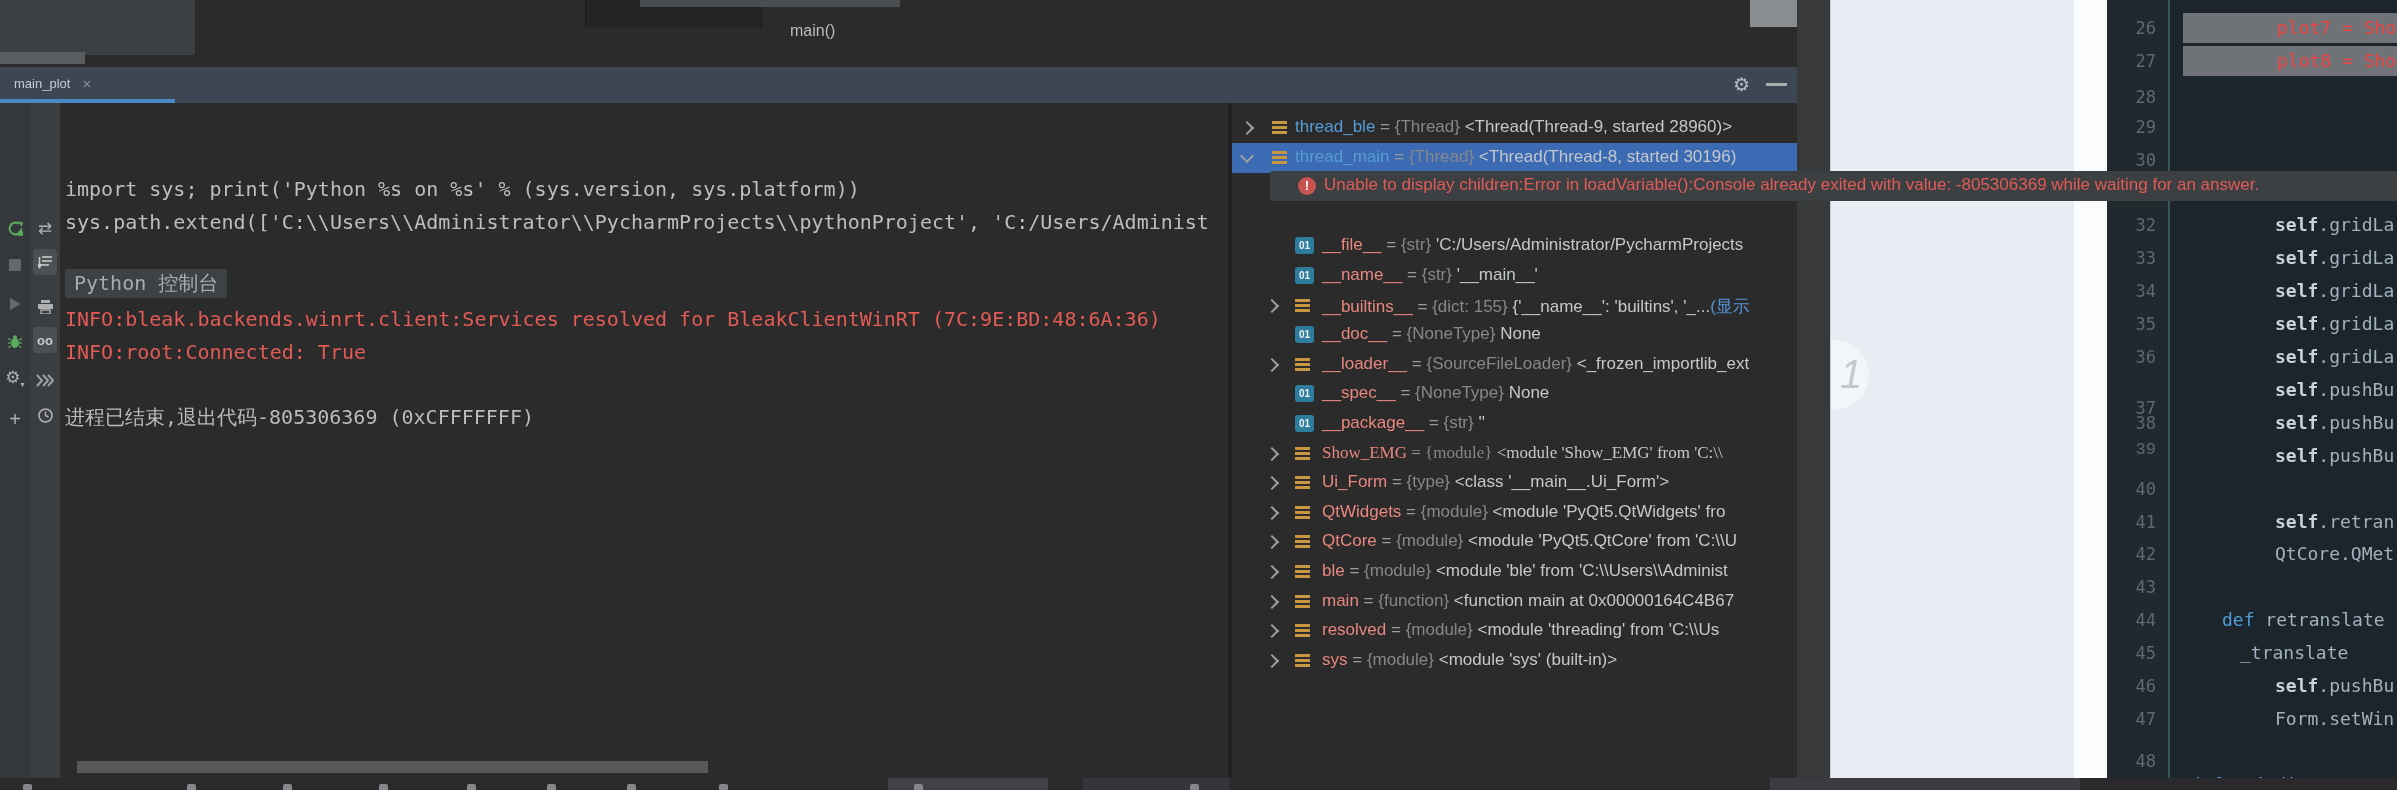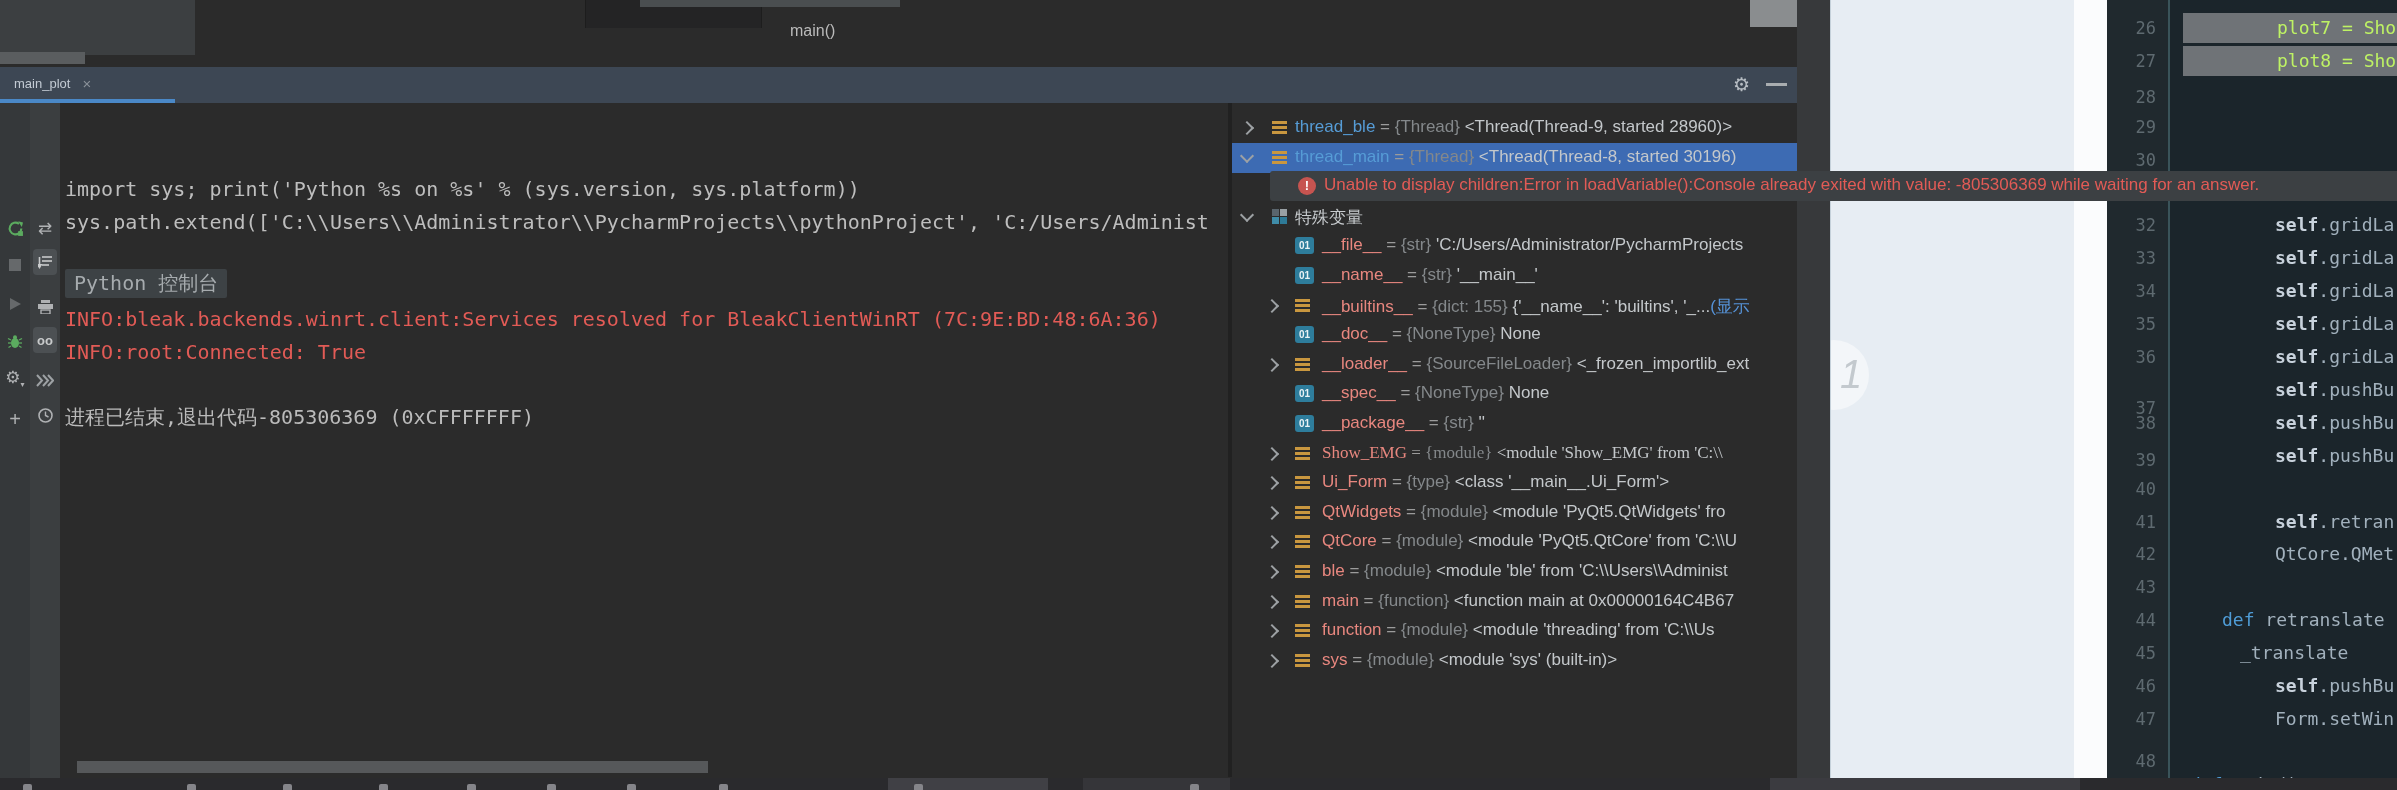--- a/index.html
+++ b/index.html
@@ -85,21 +85,21 @@
   
   .editor{left:2107px;top:0;width:290px;height:778px;background:#1B252B;overflow:hidden;}
   .gutter{position:absolute;left:0;top:0;width:61px;height:100%;background:#20292E;}
   .gut-sep{position:absolute;left:61px;top:0;width:2px;height:100%;background:#3A545A;}
   .lnum{position:absolute;right:12px;color:#5E6A70;font-family:"DejaVu Sans Mono",monospace;
         font-size:17px;line-height:22px;}
   .codeline{position:absolute;white-space:pre;font-family:"DejaVu Sans Mono",monospace;
             font-size:18px;line-height:22px;color:#A2B1BD;}
   .seg-self{color:#C8D2DC;font-weight:bold;}
   .seg-kw{color:#4F9CD6;}
-  .seg-sel{color:#bef264;}
+  .seg-sel{color:#ef4444;}
   .selbox{position:absolute;left:76px;right:0;height:30px;background:#6F7377;}
 
   
   .taskbar{left:0;top:778px;width:2397px;height:12px;background:#2A2A2D;}
   .tb-seg{position:absolute;top:0;height:12px;}
   .tb-nub{position:absolute;top:6px;width:9px;height:6px;background:#85858A;border-radius:2px 2px 0 0;}
 </style>
 </head>
 <body>
 
@@ -239,30 +239,20 @@
       <div class="vrow" style="top: 10px;">
         <span class="chev r" style="left: 10px;"></span>
         <span class="ic-list" style="left: 40px;"></span>
         <span class="vtxt" style="left: 63px;"><span class="vname blue">thread_ble</span><span class="veq"> = </span><span class="vtype">{Thread} </span><span class="vval">&lt;Thread(Thread-9, started 28960)&gt;</span></span>
       </div>
       <div class="vrow selected" style="top: 39.6px;">
         <span class="chev d" style="left: 10px;"></span>
         <span class="ic-list" style="left: 40px;"></span>
         <span class="vtxt" style="left: 63px;"><span class="vname blue">thread_main</span><span class="veq"> = </span><span class="vtype">{Thread} </span><span class="vval">&lt;Thread(Thread-8, started 30196)</span></span>
       </div>
-      <div class="vrow" style="top: 98.8px;">
-        <span class="chev d" style="left: 10px;"></span>
-        <span class="ic-grid" style="left: 40px;">
-          <i style="left: 0px; top: 0px; background: rgb(90, 101, 109);"></i>
-          <i style="left: 8px; top: 0px; background: rgb(153, 160, 164);"></i>
-          <i style="left: 0px; top: 8px; background: rgb(63, 140, 168);"></i>
-          <i style="left: 8px; top: 8px; background: rgb(46, 122, 151);"></i>
-        </span>
-        <span class="vtxt" style="left: 63px;"><span class="vname plain">特殊变量</span></span>
-      </div>
       <div class="vrow" style="top: 128.4px;">
         <span class="ic-b01" style="left: 63px;">01</span>
         <span class="vtxt" style="left: 90px;"><span class="vname coral">__file__</span><span class="veq"> = </span><span class="vtype">{str} </span><span class="vval">'C:/Users/Administrator/PycharmProjects</span></span>
       </div>
       <div class="vrow" style="top: 158px;">
         <span class="ic-b01" style="left: 63px;">01</span>
         <span class="vtxt" style="left: 90px;"><span class="vname coral">__name__</span><span class="veq"> = </span><span class="vtype">{str} </span><span class="vval">'__main__'</span></span>
       </div>
       <div class="vrow" style="top: 187.6px;">
         <span class="chev r" style="left: 35px;"></span>
@@ -312,21 +302,21 @@
         <span class="vtxt" style="left: 90px;"><span class="vname coral">ble</span><span class="veq"> = </span><span class="vtype">{module} </span><span class="vval">&lt;module 'ble' from 'C:\\Users\\Administ</span></span>
       </div>
       <div class="vrow" style="top: 483.6px;">
         <span class="chev r" style="left: 35px;"></span>
         <span class="ic-list" style="left: 63px;"></span>
         <span class="vtxt" style="left: 90px;"><span class="vname coral">main</span><span class="veq"> = </span><span class="vtype">{function} </span><span class="vval">&lt;function main at 0x00000164C4B67</span></span>
       </div>
       <div class="vrow" style="top: 513.2px;">
         <span class="chev r" style="left: 35px;"></span>
         <span class="ic-list" style="left: 63px;"></span>
-        <span class="vtxt" style="left: 90px;"><span class="vname coral">function</span><span class="veq"> = </span><span class="vtype">{module} </span><span class="vval">&lt;module 'threading' from 'C:\\Us</span></span>
+        <span class="vtxt" style="left: 90px;"><span class="vname coral">resolved</span><span class="veq"> = </span><span class="vtype">{module} </span><span class="vval">&lt;module 'threading' from 'C:\\Us</span></span>
       </div>
       <div class="vrow" style="top: 542.8px;">
         <span class="chev r" style="left: 35px;"></span>
         <span class="ic-list" style="left: 63px;"></span>
         <span class="vtxt" style="left: 90px;"><span class="vname coral">sys</span><span class="veq"> = </span><span class="vtype">{module} </span><span class="vval">&lt;module 'sys' (built-in)&gt;</span></span>
       </div>
     </div>
 
   <div class="abs right-strip"></div>
   <div class="abs white-panel">
@@ -343,21 +333,21 @@
         <div class="lnum" style="top: 115.7px;">29</div>
         <div class="lnum" style="top: 148.6px;">30</div>
         <div class="lnum" style="top: 181.5px;">31</div>
         <div class="lnum" style="top: 214.4px;">32</div>
         <div class="lnum" style="top: 247.3px;">33</div>
         <div class="lnum" style="top: 280.2px;">34</div>
         <div class="lnum" style="top: 313.1px;">35</div>
         <div class="lnum" style="top: 346px;">36</div>
         <div class="lnum" style="top: 397px;">37</div>
         <div class="lnum" style="top: 411.8px;">38</div>
-        <div class="lnum" style="top: 449px;">39</div>
+        <div class="lnum" style="top: 439px; font-family: Liberation Mono, monospace;">39</div>
         <div class="lnum" style="top: 477.6px;">40</div>
         <div class="lnum" style="top: 510.5px;">41</div>
         <div class="lnum" style="top: 543.4px;">42</div>
         <div class="lnum" style="top: 576.3px;">43</div>
         <div class="lnum" style="top: 609.2px;">44</div>
         <div class="lnum" style="top: 642.1px;">45</div>
         <div class="lnum" style="top: 675px;">46</div>
         <div class="lnum" style="top: 707.9px;">47</div>
         <div class="lnum" style="top: 750px;">48</div>
         <div class="lnum" style="top: 773.7px;">49</div>

